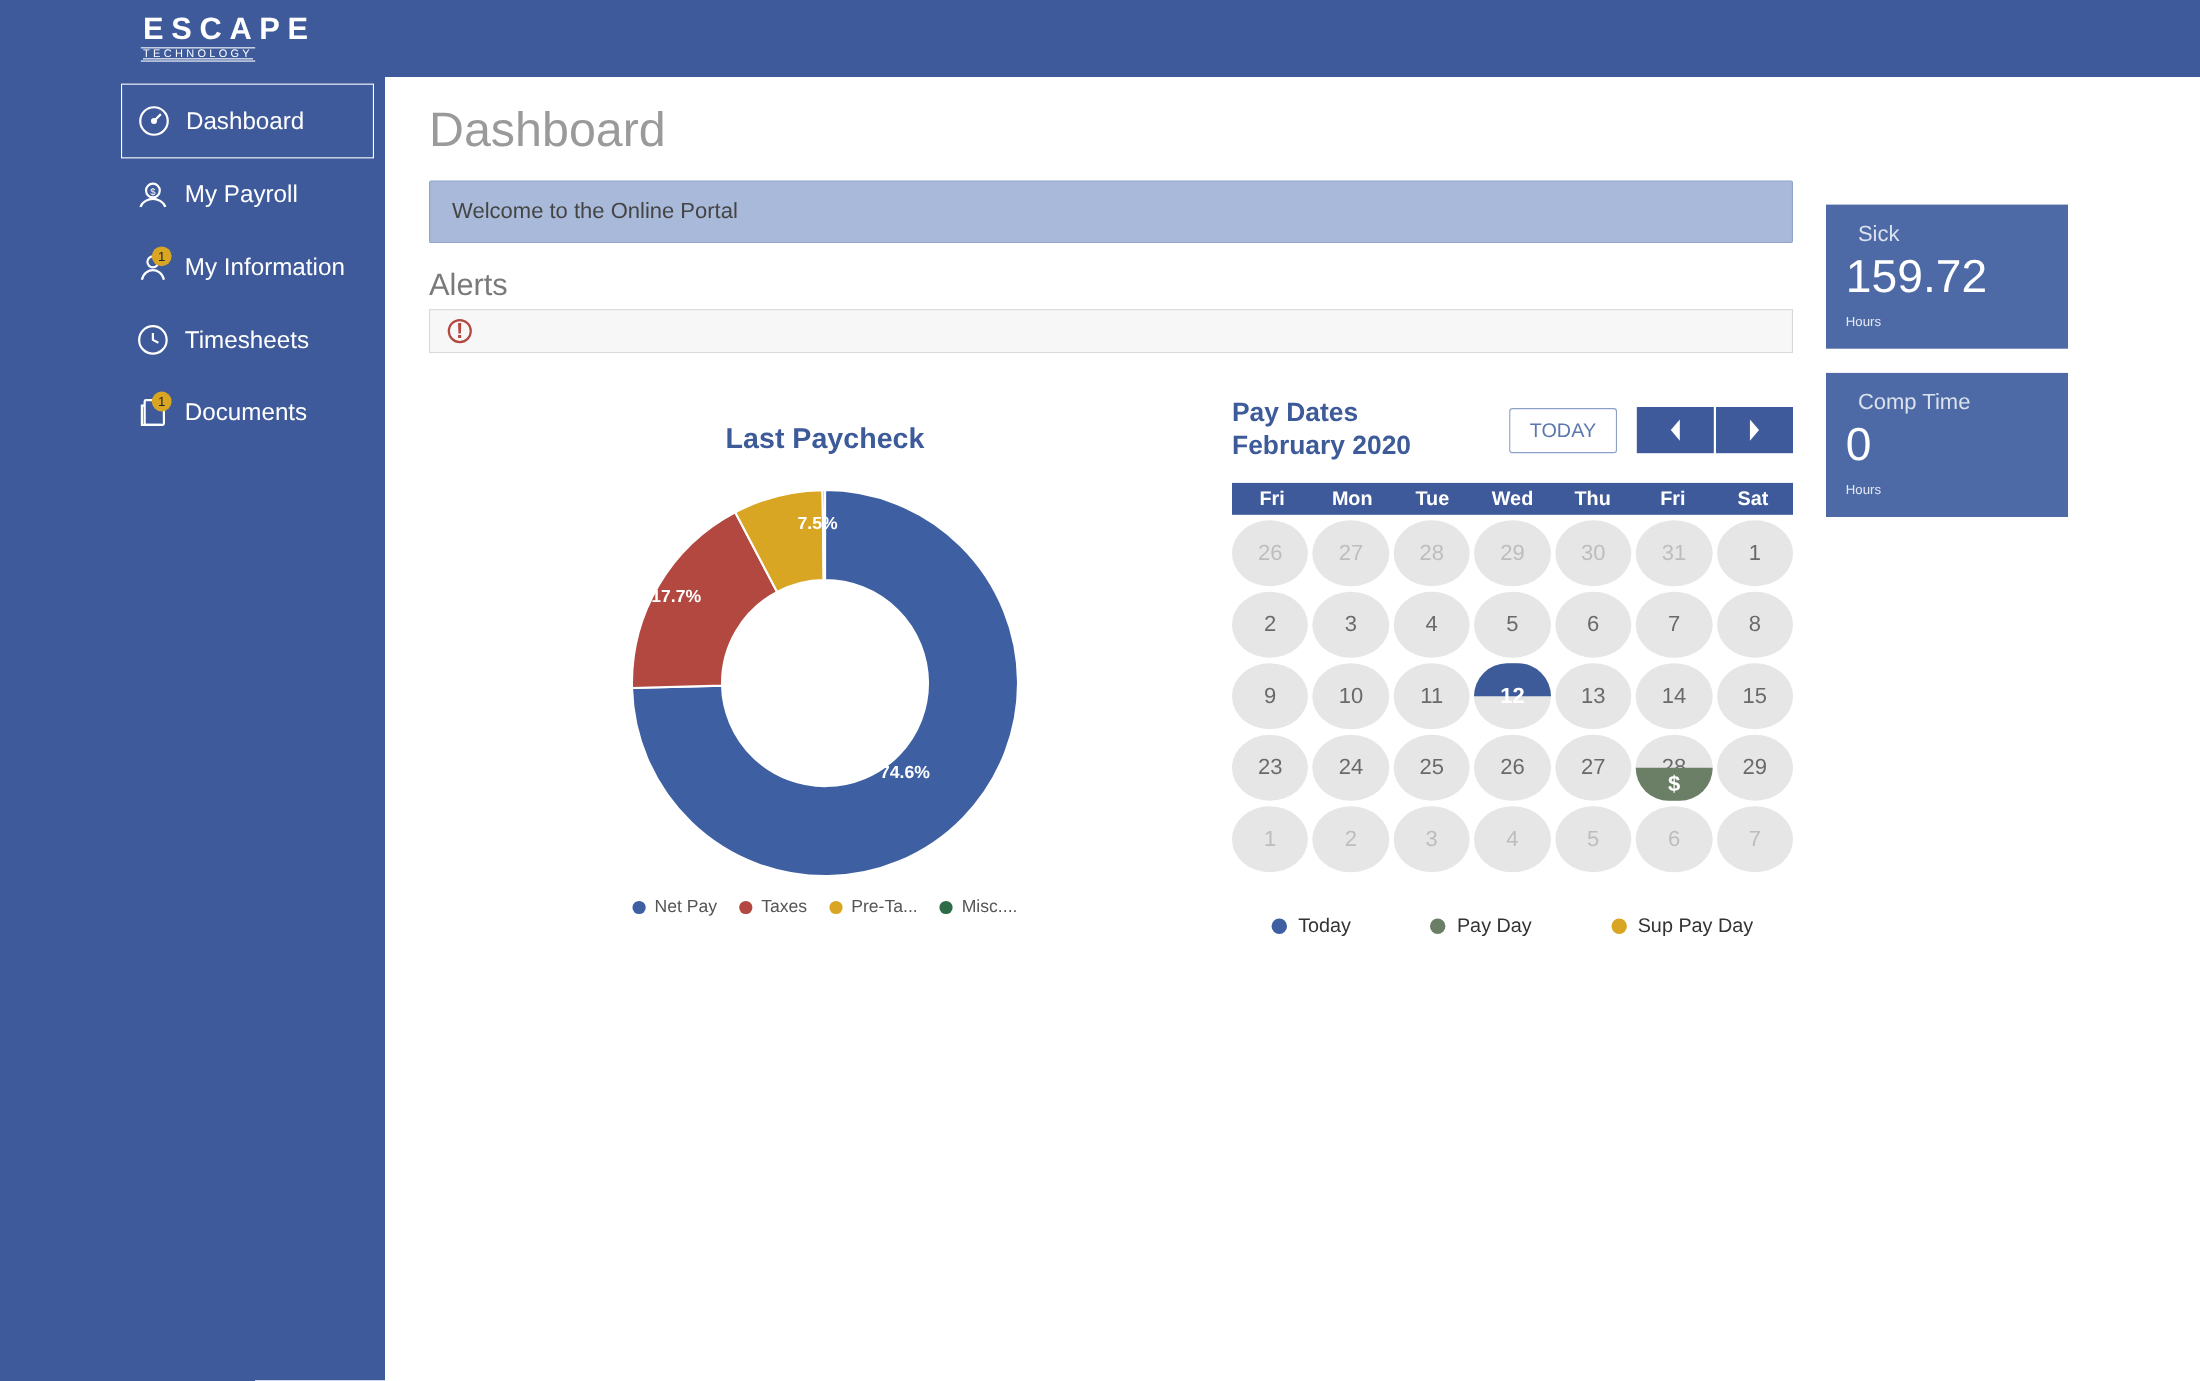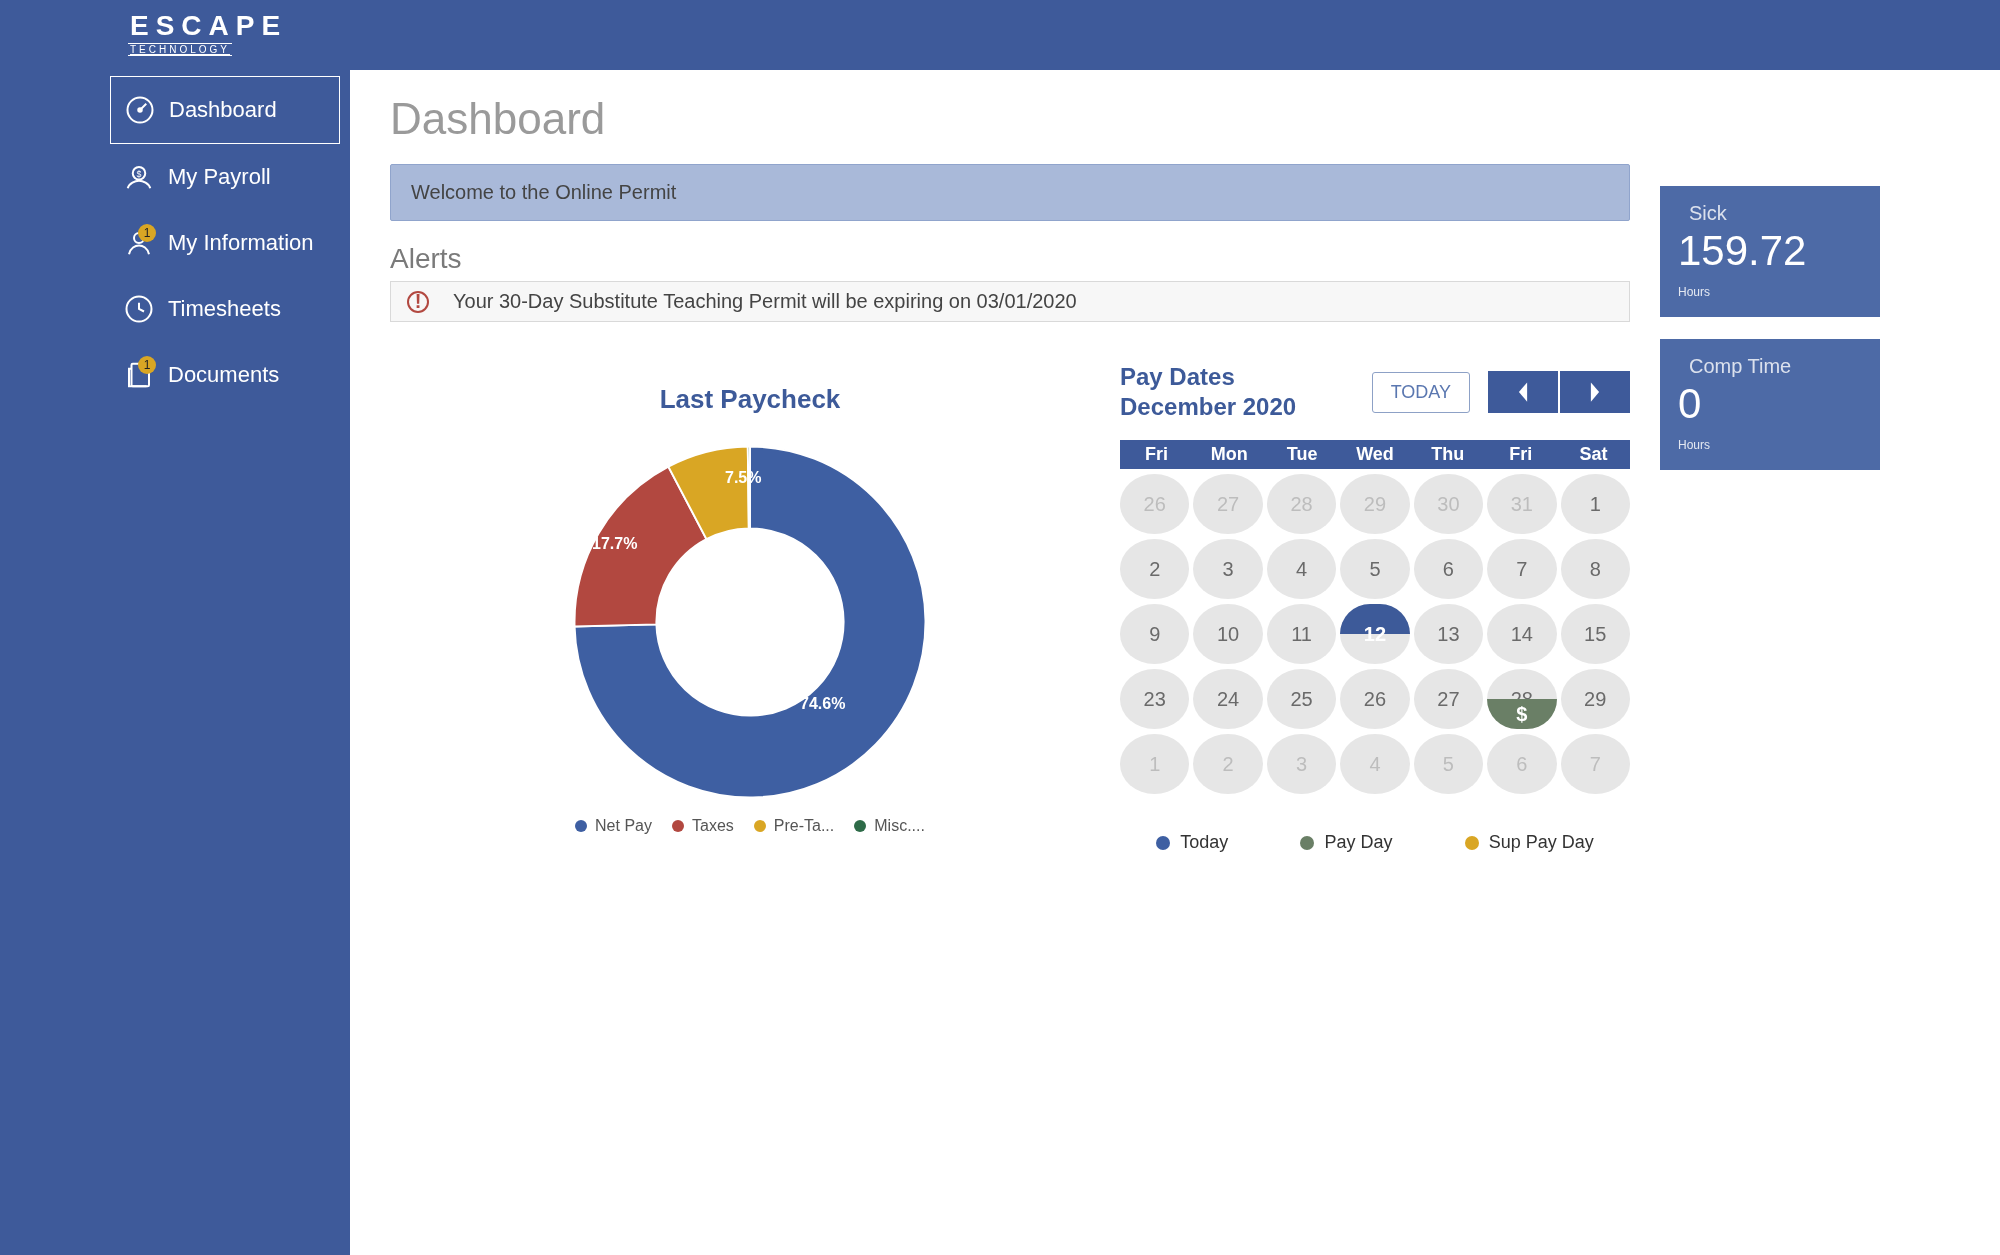--- a/index.html
+++ b/index.html
@@ -121,27 +121,26 @@
         <span class="badge">1</span>
         <span>Documents</span>
       </div>
     </div>
 
     <div class="main">
       <div class="content">
         <h1>Dashboard</h1>
 
         <div class="notice">
-          <div class="notice-body">Welcome to the Online Permit</div>
+          <div class="notice-body">Welcome to the Online Portal</div>
         </div>
 
         <div class="alerts-title">Alerts</div>
         <div class="alert-row">
           <span class="alert-icon">!</span>
-          <span>Your 30-Day Substitute Teaching Permit will be expiring on 03/01/2020</span>
         </div>
 
         <div class="dash-grid">
           <div class="paycheck-col">
             <div class="paycheck-title">Last Paycheck</div>
             <div class="donut-wrap">
               <svg viewBox="0 0 200 200" id="donut-svg">
                   <path d="M100 10 A90 90 0 1 1 10.028422964503008 102.26170858990037 L52.0151589144016 101.20624458128019 A48 48 0 1 0 100 52 Z" fill="#3e5fa2" stroke="#fff" stroke-width="1"></path>
                   <path d="M10.028422964503008 102.26170858990037 A90 90 0 0 1 58.13640297302873 20.329181980079042 L77.67274825228199 57.50889705604215 A48 48 0 0 0 52.0151589144016 101.20624458128019 Z" fill="#b24840" stroke="#fff" stroke-width="1"></path>
                   <path d="M58.13640297302873 20.329181980079042 A90 90 0 0 1 98.86905641049825 10.007106021656554 L99.39683008559906 52.00378987821683 A48 48 0 0 0 77.67274825228199 57.50889705604215 Z" fill="#d9a624" stroke="#fff" stroke-width="1"></path>
@@ -168,21 +167,21 @@
                   <span class="dot" style="background:#2e6b48"></span>
                   <span>Misc....</span>
                 </span>
             </div>
           </div>
 
           <div class="cal-col">
             <div class="cal-header">
               <div class="pay-dates-title">
                 <div>Pay Dates</div>
-                <div>December 2020</div>
+                <div>February 2020</div>
               </div>
               <div class="cal-controls">
                 <button class="today-btn">TODAY</button>
                 <div class="nav-btns">
                   <button class="nav-btn">
                       <svg viewBox="0 0 10 16">
                         <path d="M8 1 2 8l6 7"></path>
                       </svg>
                     </button>
                   <button class="nav-btn">

